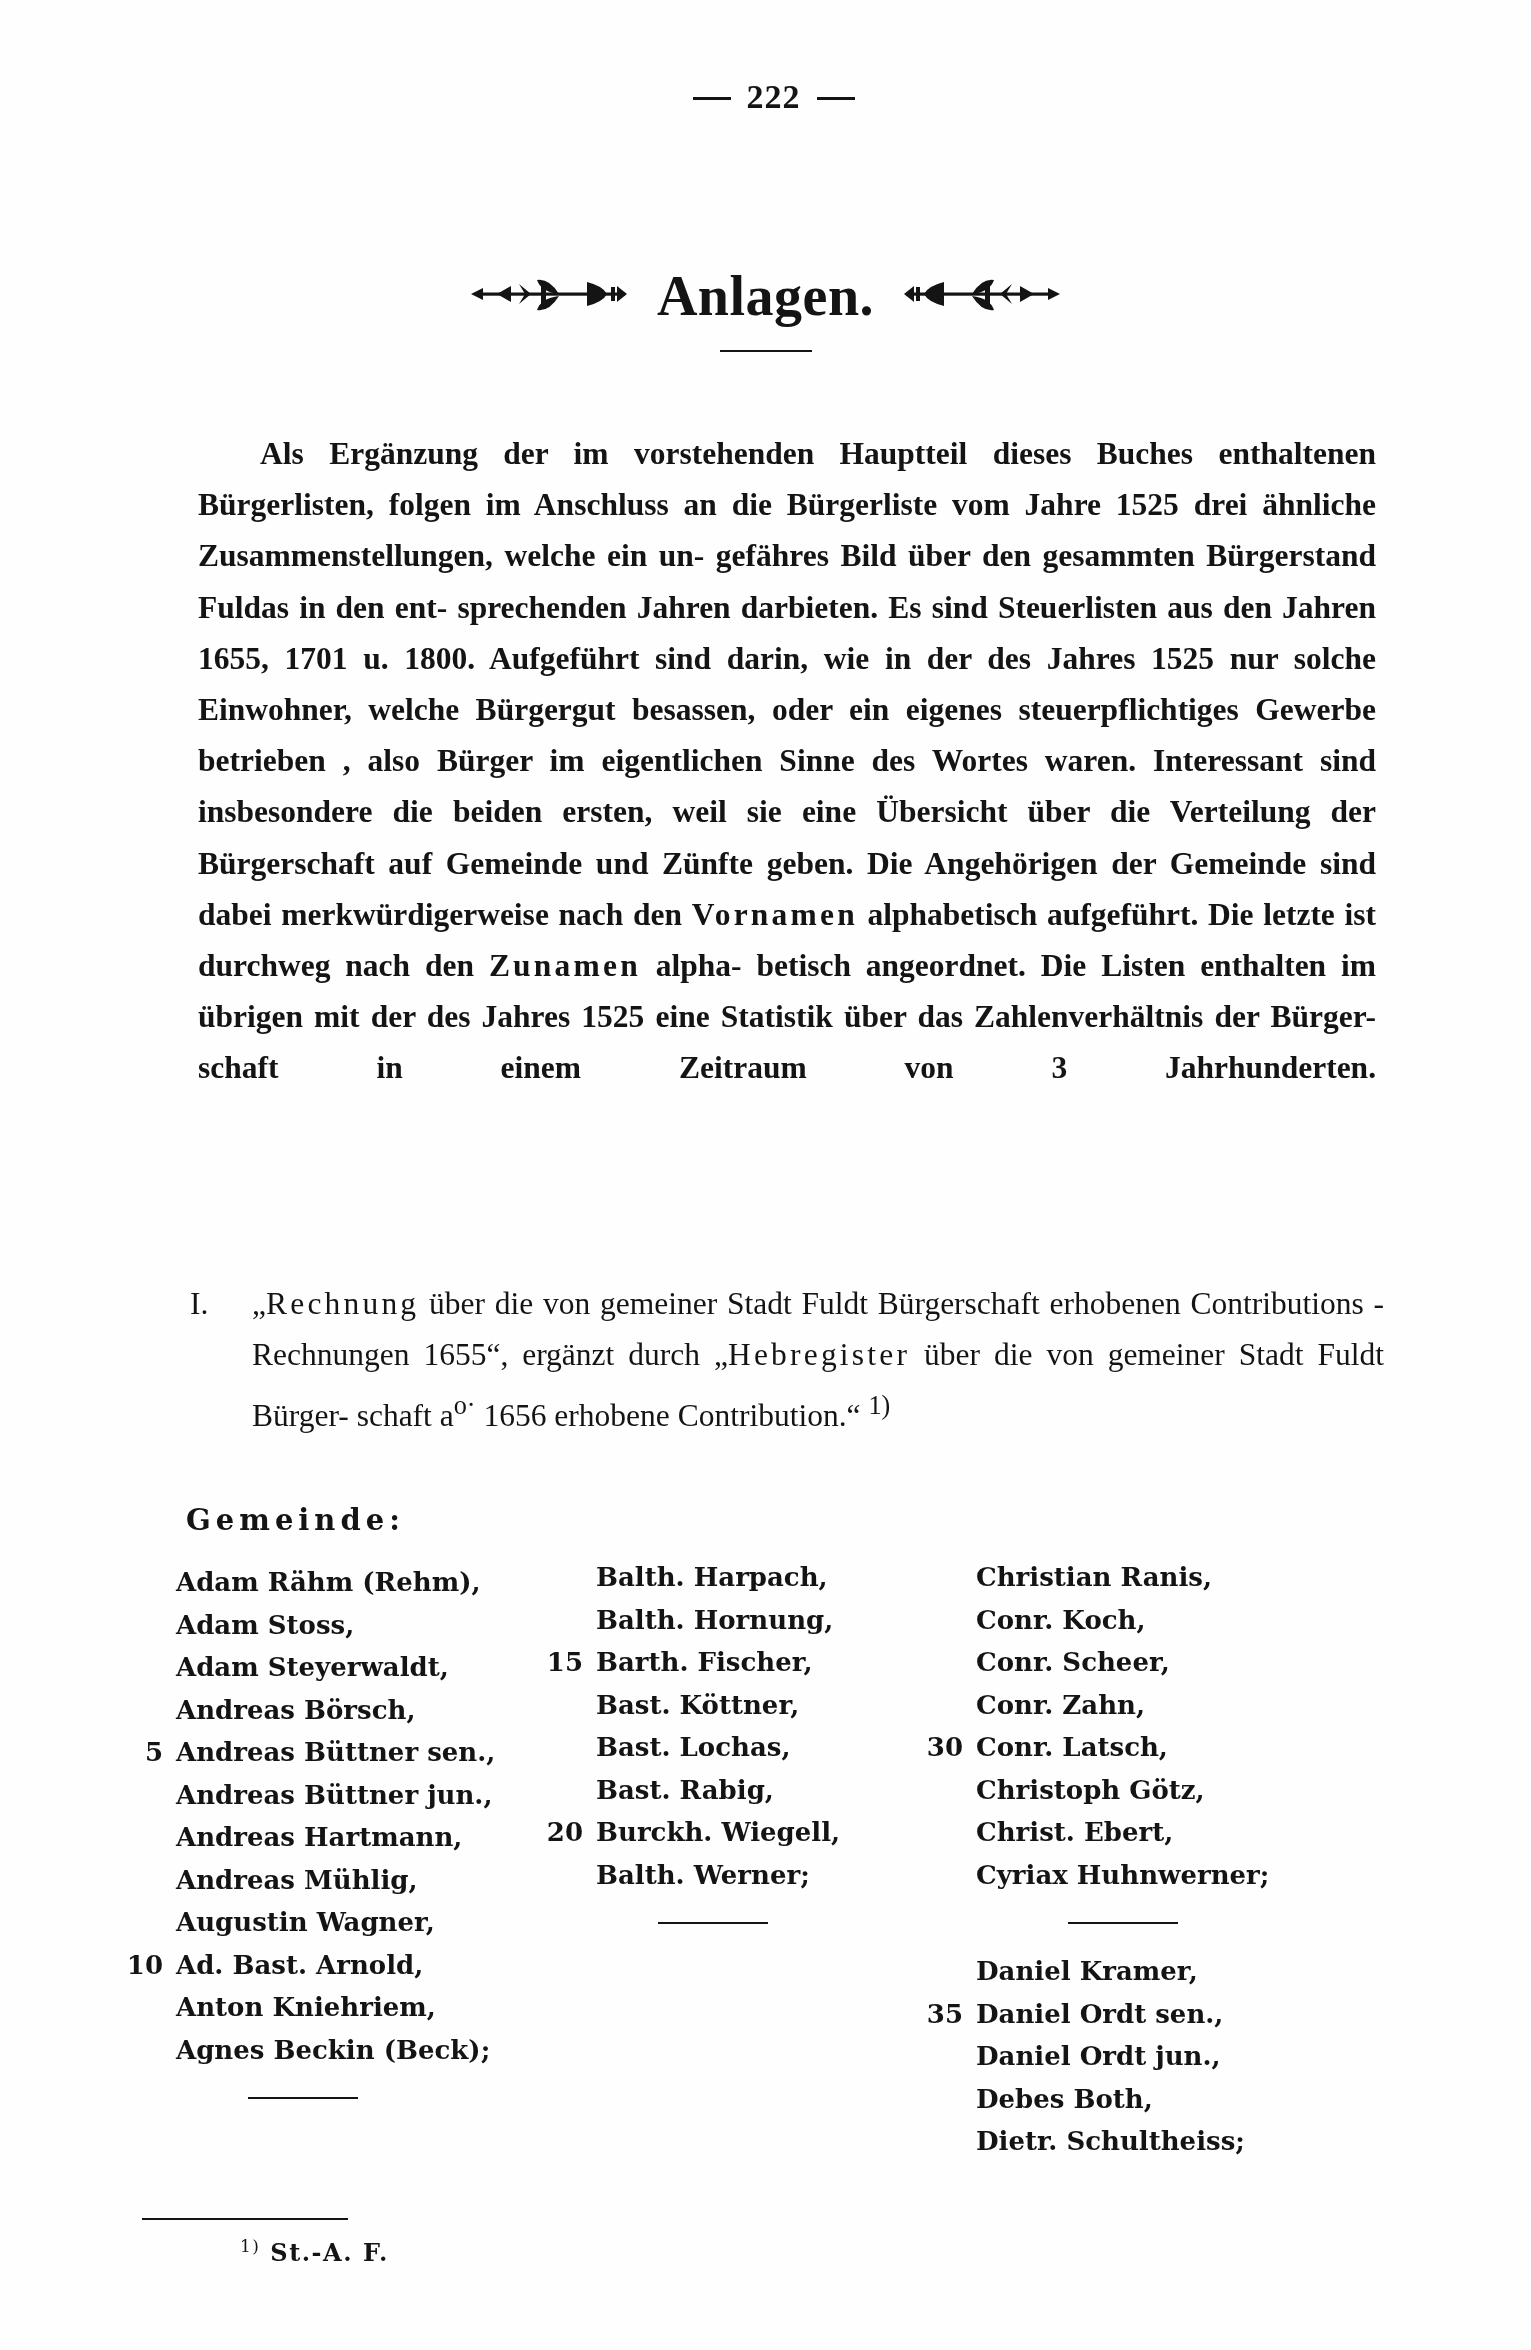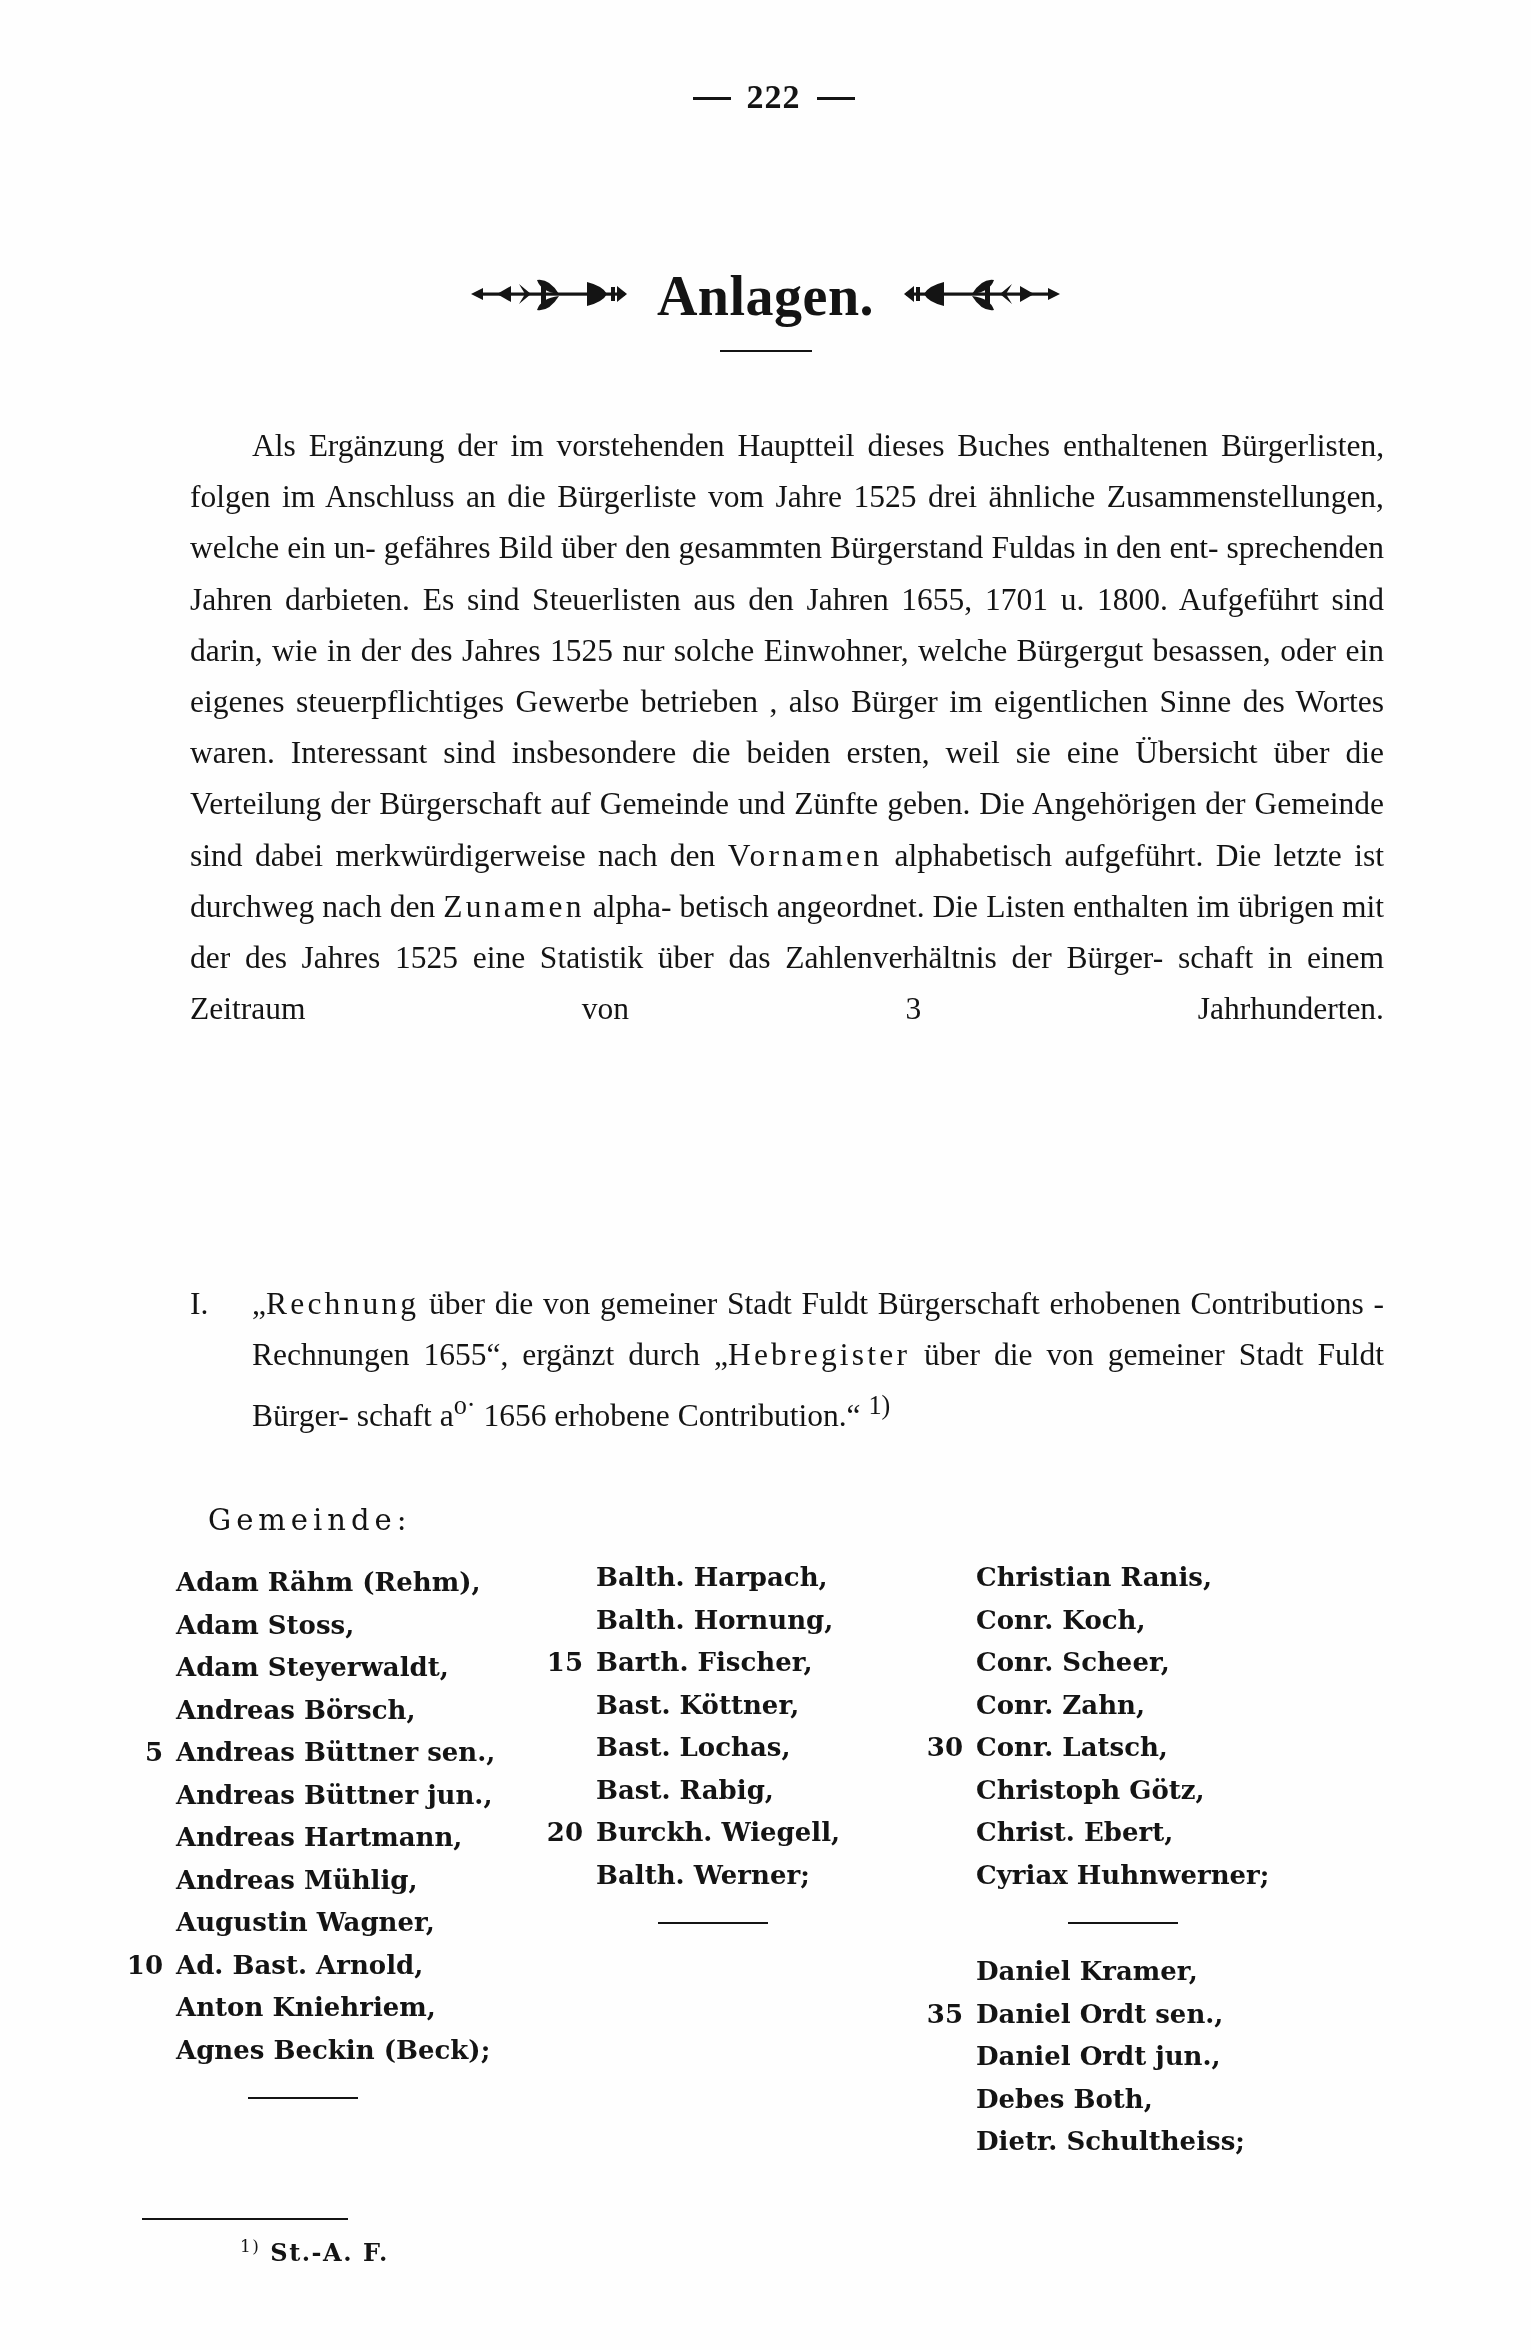--- a/index.html
+++ b/index.html
@@ -80,21 +80,21 @@
     position: absolute;
     left: 190px;
     top: 420px;
     width: 1194px;
     font-size: 31.5px;
     line-height: 51.2px;
     text-align: justify;
     text-align-last: justify;
     font-family: "Liberation Serif", "DejaVu Serif", serif;
   }
-  .body-text p { margin: 0; text-indent: 62px; }
+  .body-text p { margin: 8px; text-indent: 62px; font-weight: bold; }
   .body-text p .lastline { text-align-last: left; }
   .sp { letter-spacing: 3.2px; }
 
   
   .item {
     position: absolute;
     left: 190px;
     top: 1278px;
     width: 1194px;
     font-size: 31.5px;
@@ -122,23 +122,23 @@
     display: flex;
     font-family: "DejaVu Serif", "Liberation Serif", serif;
   }
   .col { position: relative; }
   .col-1 { width: 420px; }
   .col-2 { width: 380px; }
   .col-3 { width: 470px; }
 
   .col-head {
     font-size: 29px;
-    font-weight: 400;
+    font-weight: 700;
     letter-spacing: 5px;
-    margin-left: 88px;
+    margin-left: 66px;
     margin-bottom: 24px;
     white-space: nowrap;
   }
   .spacer-head { height: 53px; }
 
   .nrow {
     display: flex;
     align-items: baseline;
     font-size: 26px;
     line-height: 42.5px;

